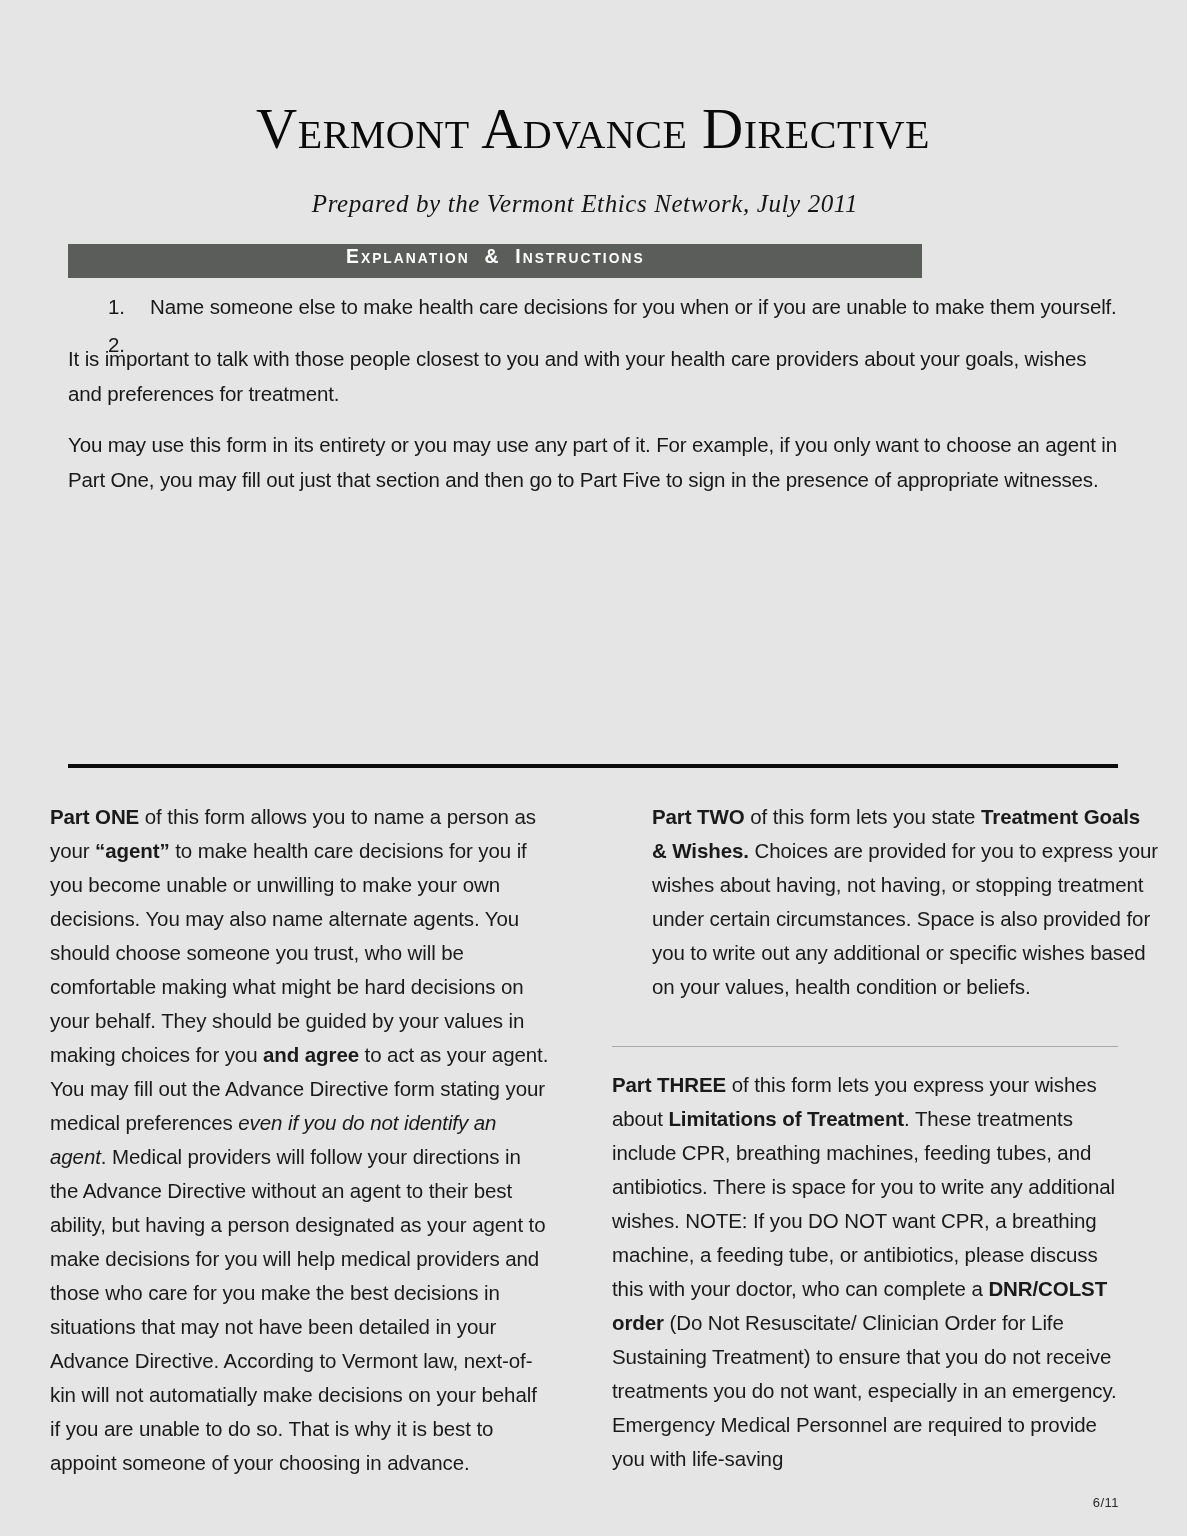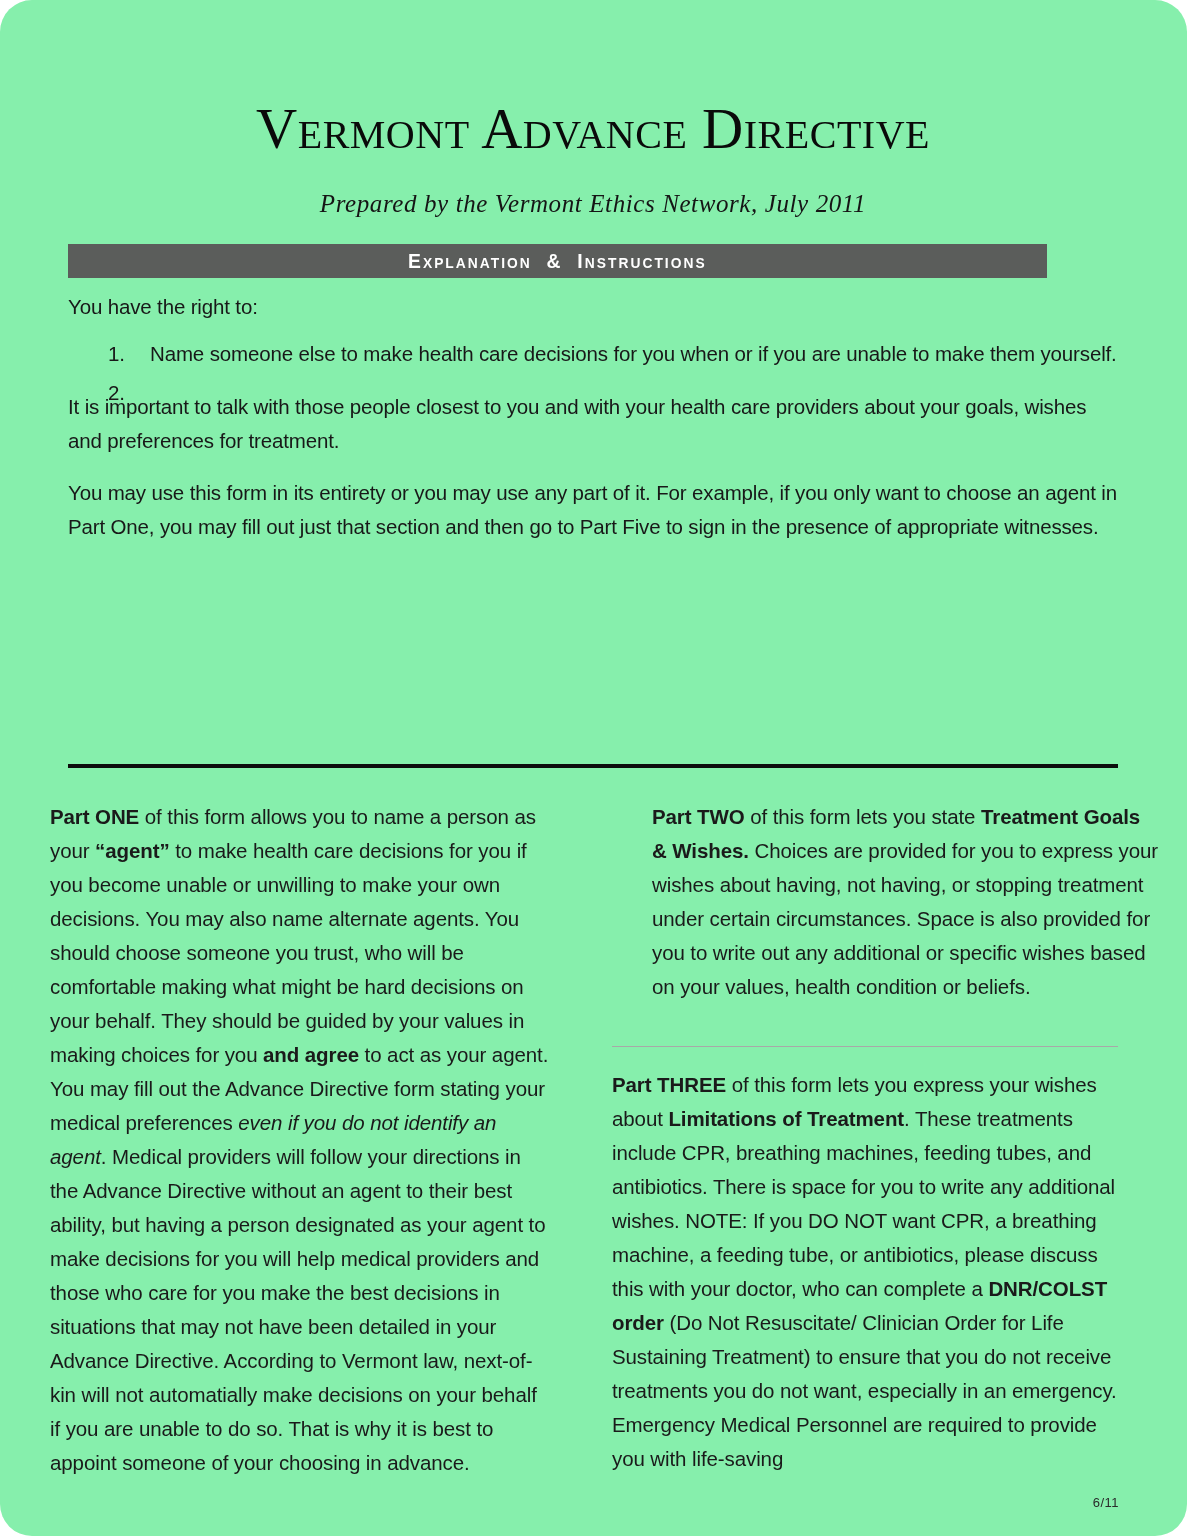--- a/index.html
+++ b/index.html
@@ -5,25 +5,24 @@
 <style>
   html, body {
     margin: 0;
     padding: 0;
     background: #ffffff;
   }
   #page {
     position: relative;
     width: 1187px;
     height: 1536px;
-    background: #86efac;
+    background: #e5e5e5;
     overflow: hidden;
     font-family: "Liberation Sans", sans-serif;
     color: #121212;
-    border-radius: 32px;
   }
 
   
   .doc-title {
     position: absolute;
     left: 68px;
     top: 62px;
     width: 1050px;
     text-align: center;
     font-family: "Liberation Serif", serif;
@@ -31,40 +30,40 @@
     font-weight: 400;
     font-size: 57px;
     line-height: 1.02;
     letter-spacing: 0.5px;
     color: #0a0a0a;
   }
   .doc-title .line2 { display: block; }
 
   .doc-subtitle {
     position: absolute;
-    left: 68px;
+    left: 60px;
     top: 190px;
     width: 1050px;
     text-align: center;
     font-family: "Liberation Serif", serif;
     font-style: italic;
     font-size: 25px;
     letter-spacing: 0.6px;
     color: #151515;
   }
 
   .section-band {
     position: absolute;
     left: 68px;
     top: 244px;
-    width: 979px;
+    width: 854px;
     height: 34px;
     background: #5b5d5b;
     display: flex;
-    align-items: center;
+    align-items: flex-start;
     justify-content: center;
   }
   .section-band-label {
     font-family: "Liberation Sans", sans-serif;
     font-weight: bold;
     font-variant: small-caps;
     font-size: 21px;
     letter-spacing: 2.2px;
     color: #ffffff;
     white-space: pre;
@@ -168,21 +167,20 @@
     <span>Vermont Advance Directive</span>
   </h1>
 
   <div class="doc-subtitle">Prepared by the Vermont Ethics Network, July 2011</div>
 
   <div class="section-band">
     <span class="section-band-label">Explanation  &amp;  Instructions</span>
   </div>
 
   <div class="intro">
-    <p class="tight">You have the right to:</p>
 
     <ol class="rights-list">
       <li>
         <span class="num">1.</span>
         <span>Name someone else to make health care decisions for you when or if you are unable to make them yourself.</span>
       </li>
       <li>
         <span class="num">2.</span>
       </li>
     </ol>

